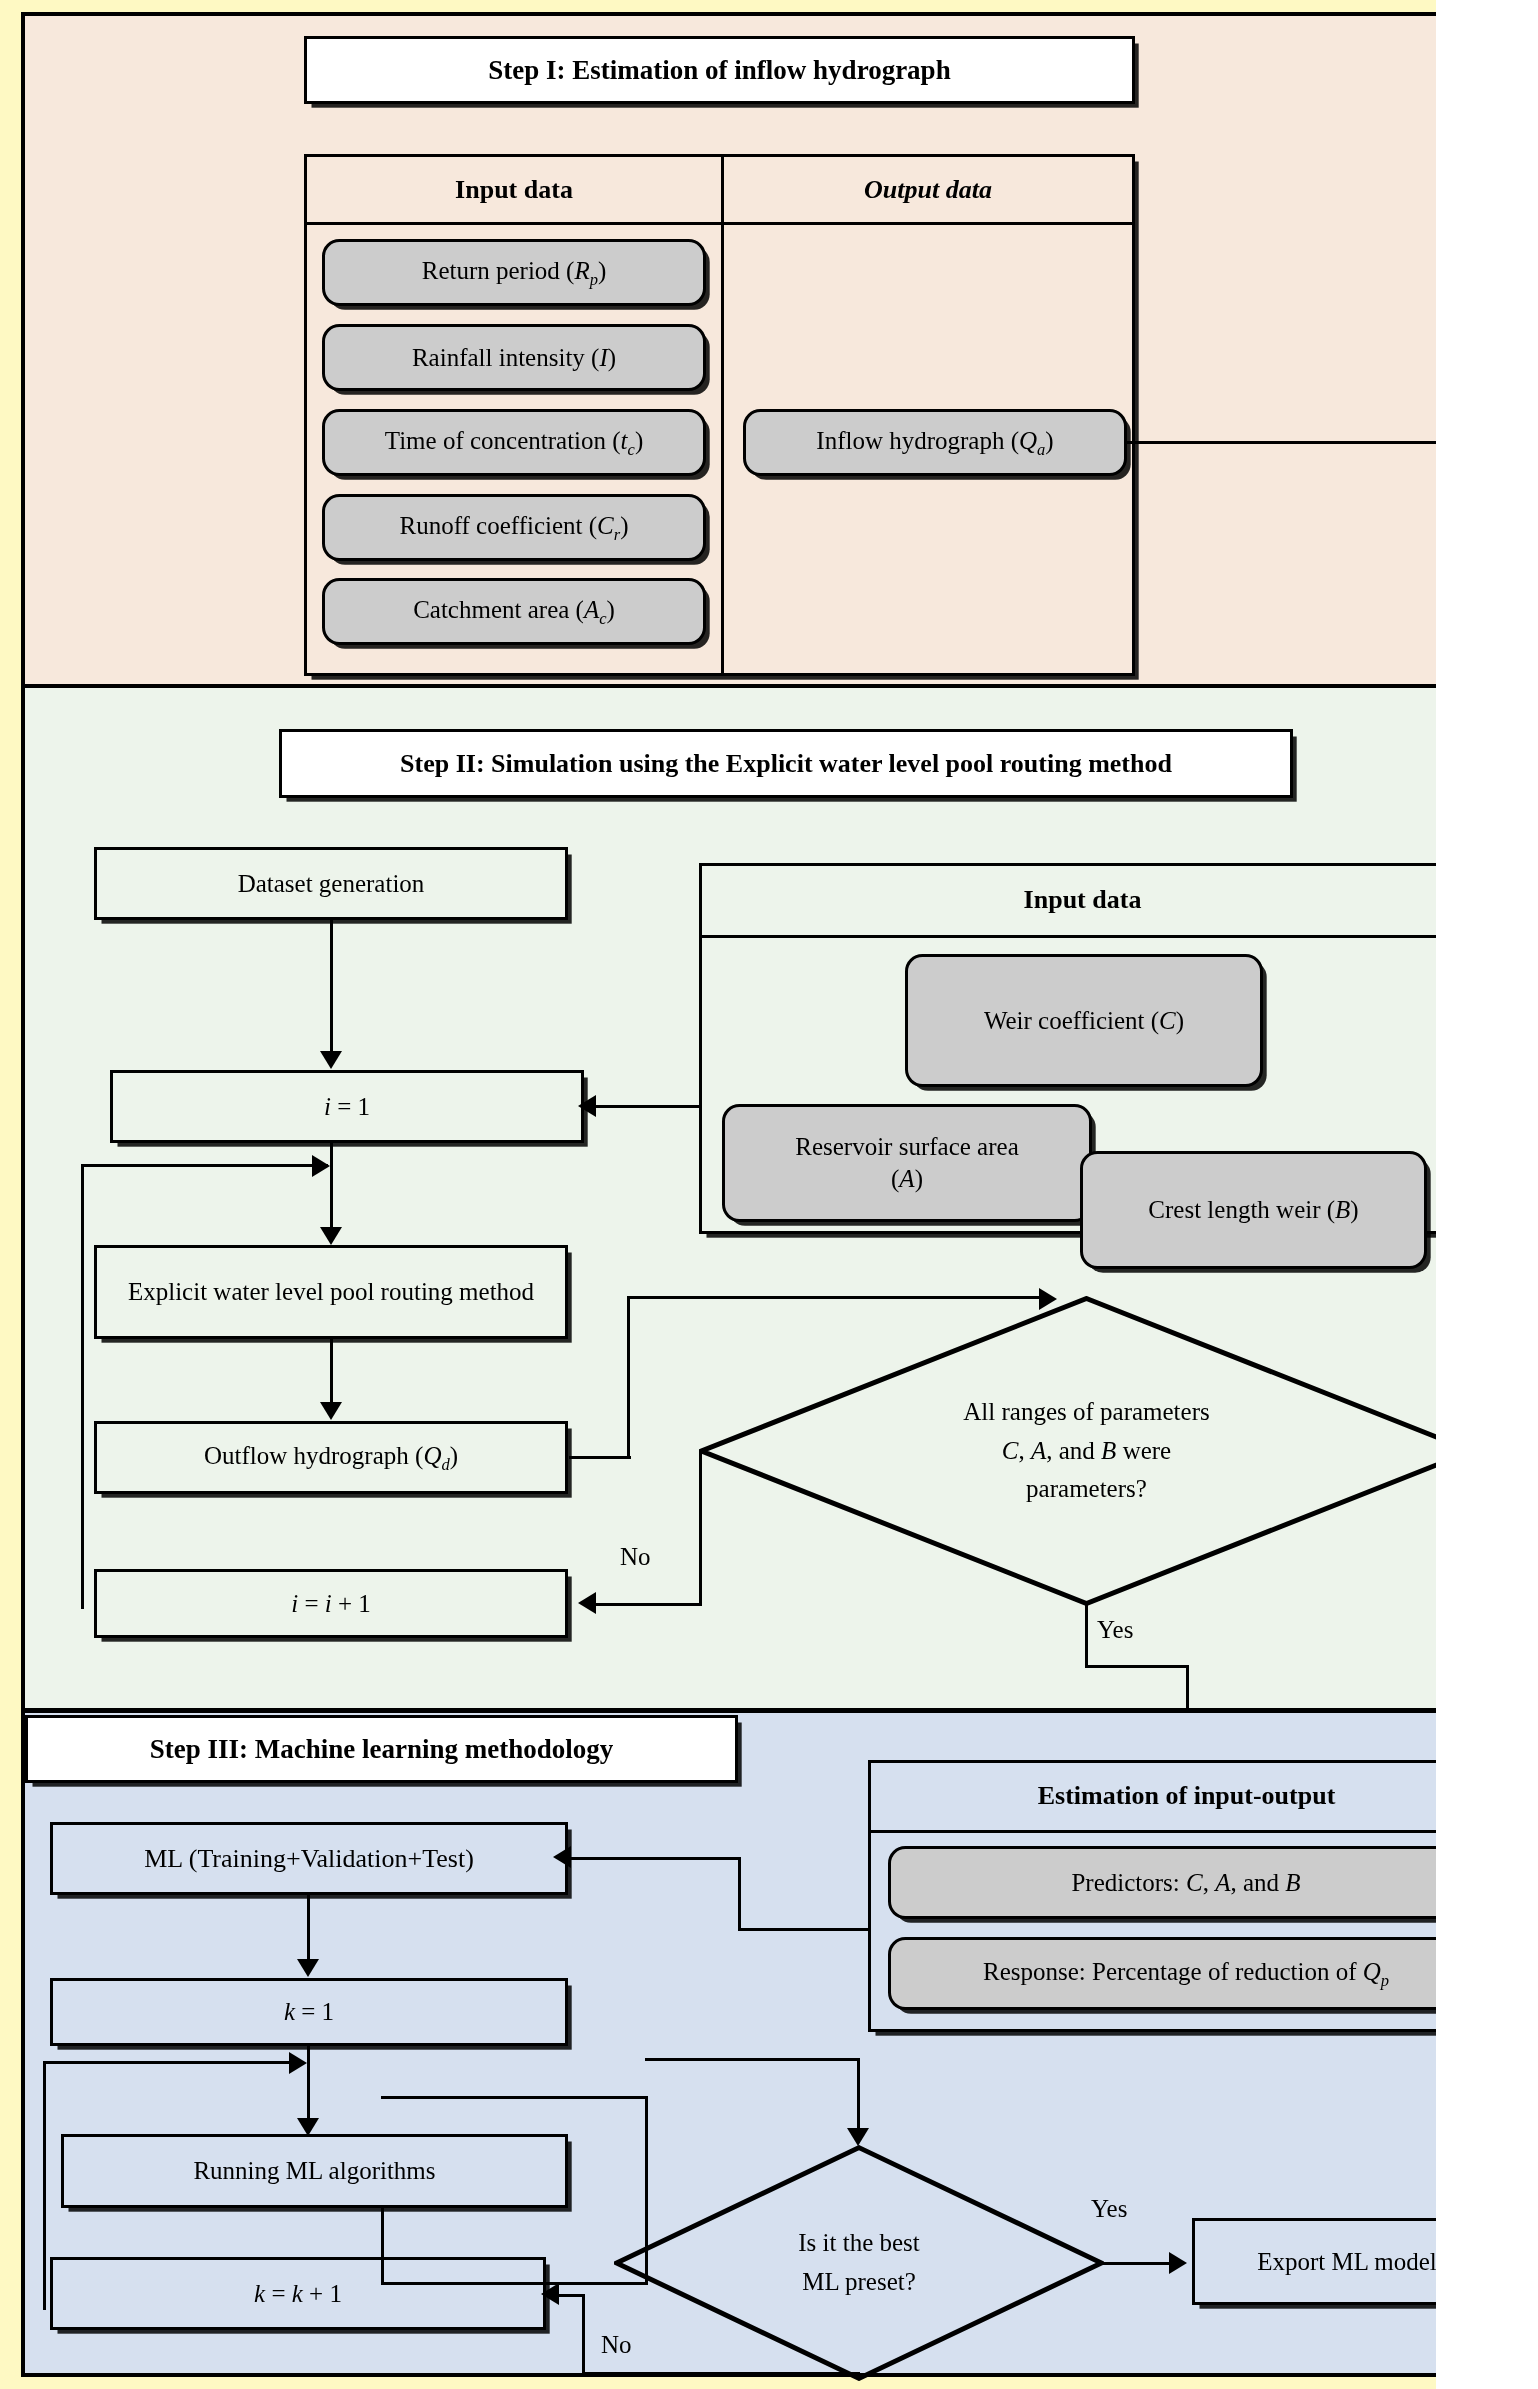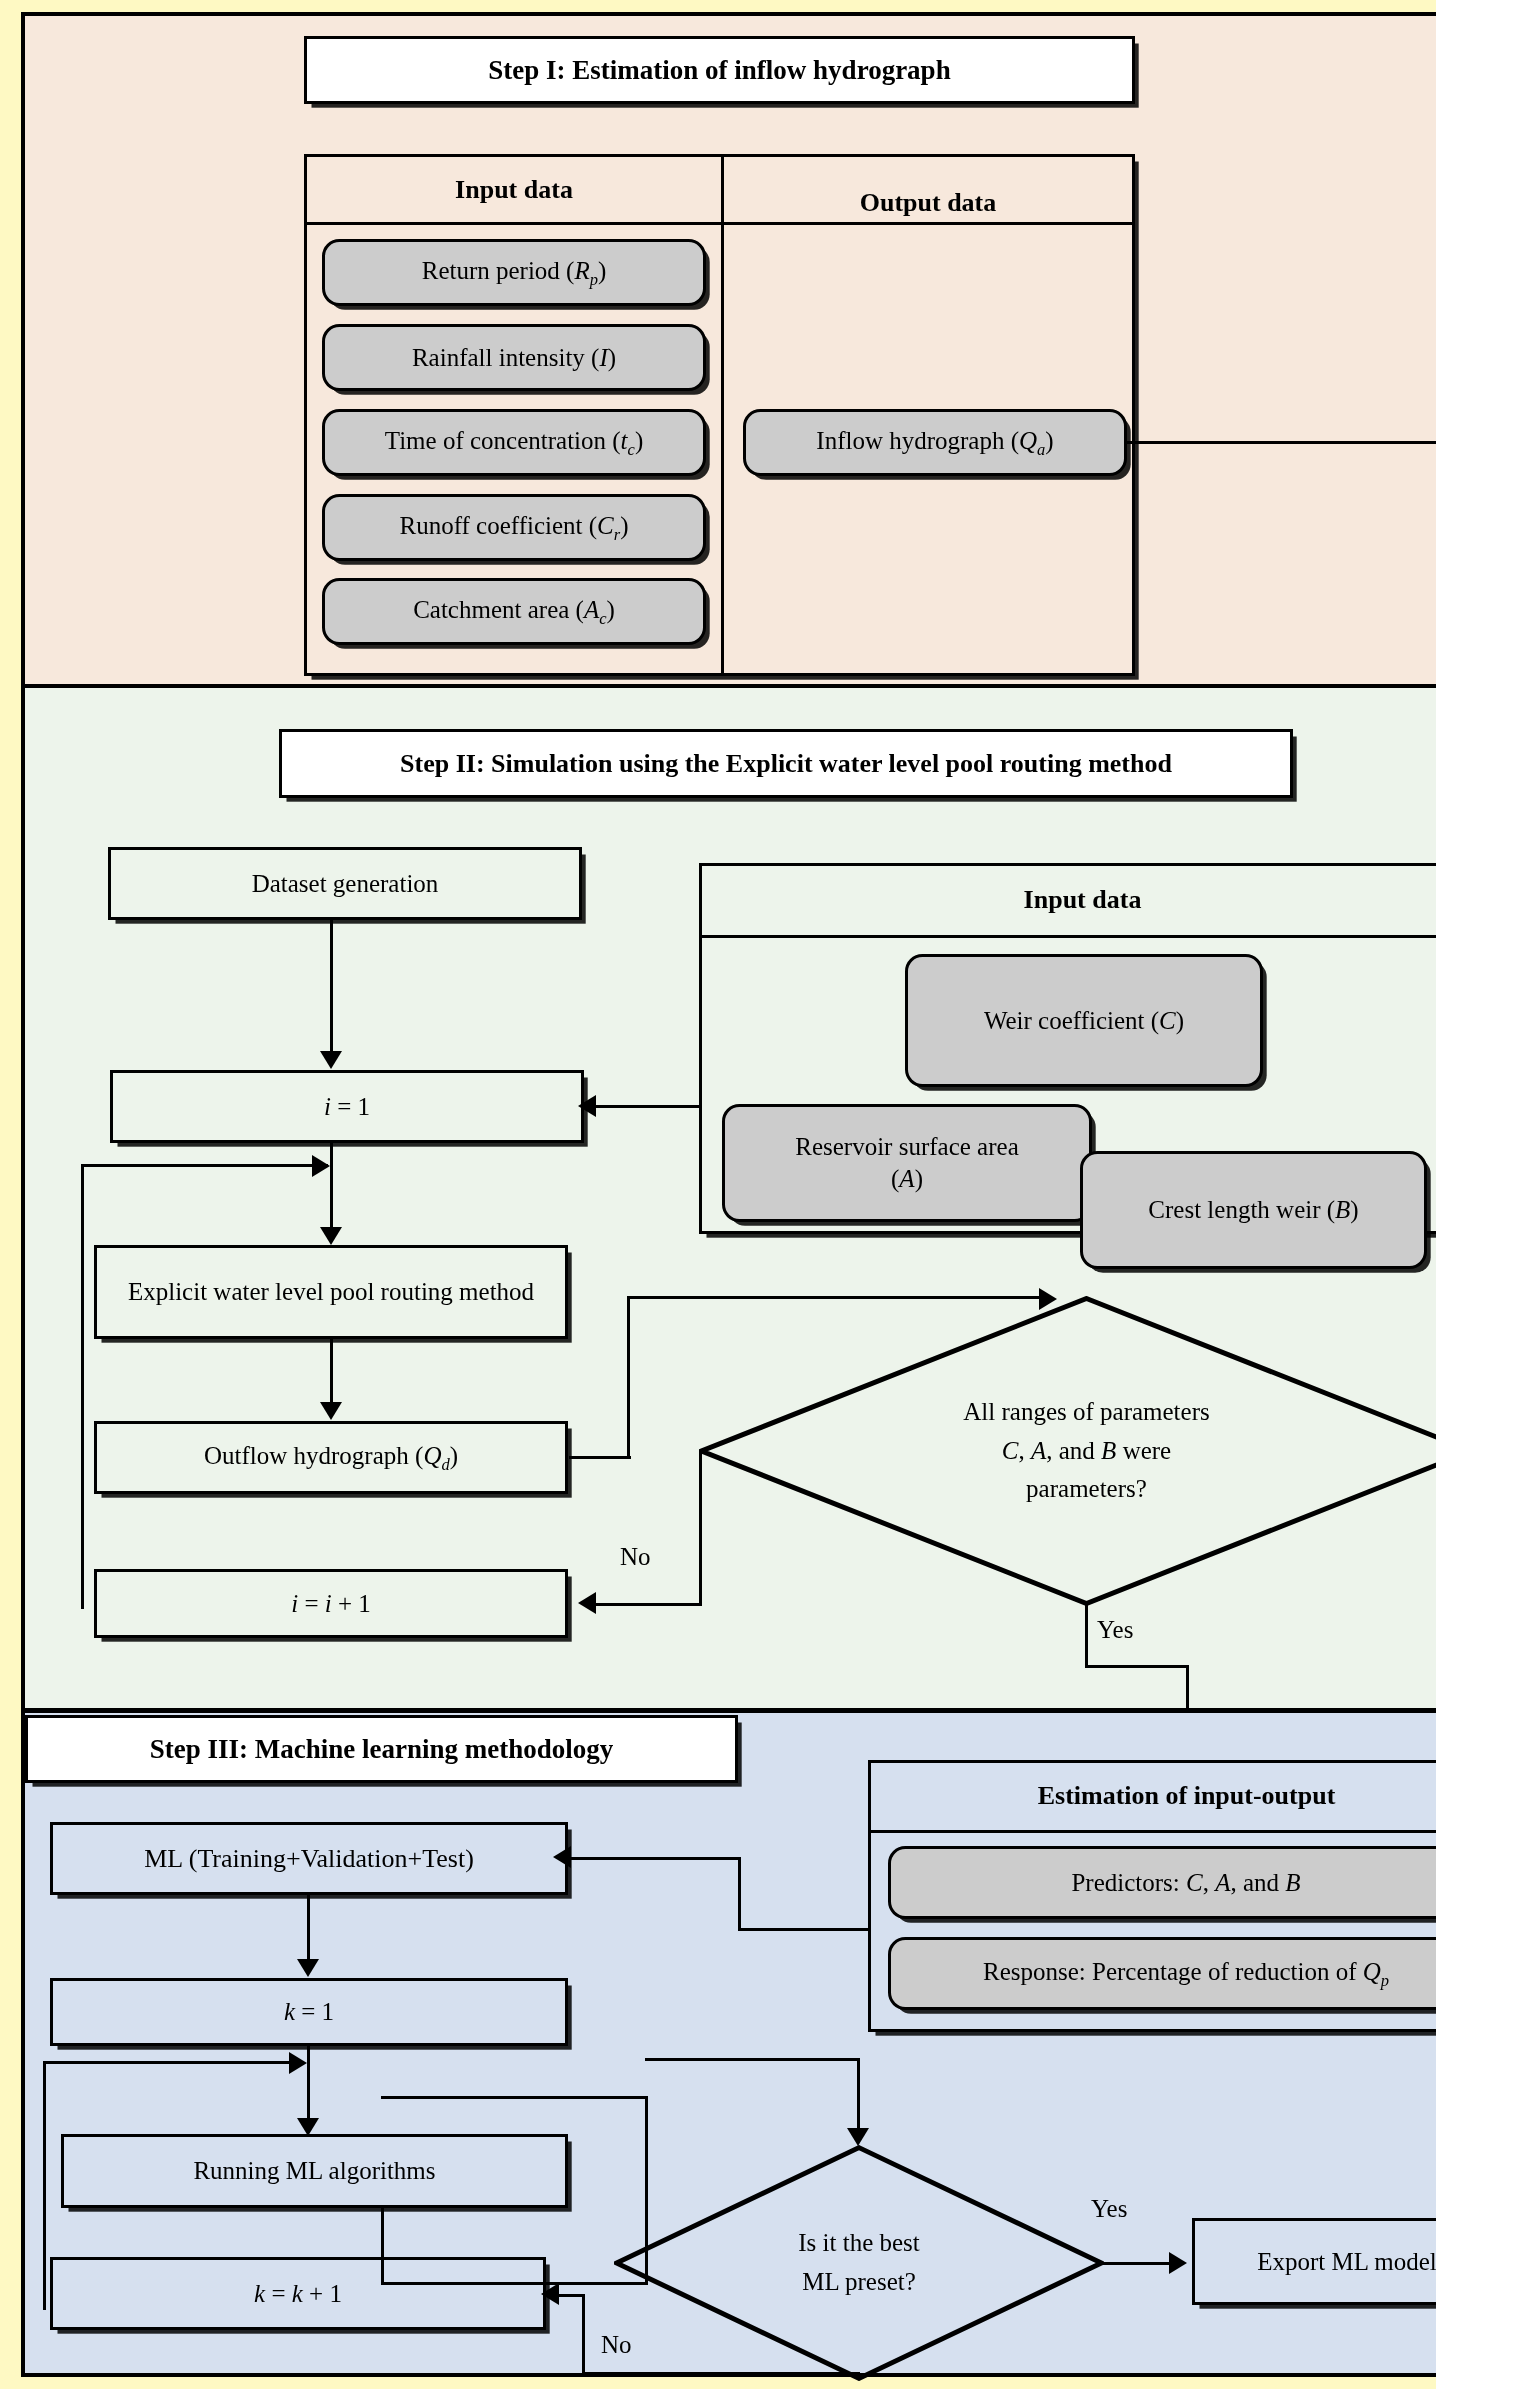--- a/index.html
+++ b/index.html
@@ -80,21 +80,21 @@
 
   <div class="node titlebox" style="left:304px;top:36px;width:831px;height:68px;">Step I: Estimation of inflow hydrograph</div>
 
   <div class="grp" style="left:304px;top:154px;width:831px;height:522px;background:transparent;"></div>
 
   <div class="ln lnv" style="left:721px;top:154px;width:3.1px;height:522px;"></div>
 
   <div class="ln lnh" style="left:304px;top:222px;width:831px;height:3.1px;"></div>
 
   <div class="grp-head" style="left:304px;top:154px;width:420px;height:71px;border:none;">Input data</div>
-  <div class="grp-head" style="left:721px;top:167px;width:414px;height:71px;border:none;">Output data</div>
+  <div class="grp-head" style="left:721px;top:154px;width:414px;height:71px;border:none;font-style:italic;">Output data</div>
 
   <div class="node rounded" style="left:322px;top:239px;width:384px;height:67px;">
     <span>Return period (<span class="it">R</span><sub class="it">p</sub>)</span>
   </div>
   <div class="node rounded" style="left:322px;top:324px;width:384px;height:67px;">
     <span>Rainfall intensity (<span class="it">I</span>)</span>
   </div>
   <div class="node rounded" style="left:322px;top:409px;width:384px;height:67px;">
     <span>Time of concentration (<span class="it">t</span><sub class="it">c</sub>)</span>
   </div>
@@ -111,21 +111,21 @@
 
   <div class="ln lnh" style="left:1127px;top:441px;width:384px;height:3.1px;"></div>
   <div class="ln lnv" style="left:1508px;top:441px;width:3.1px;height:830px;"></div>
   <div class="ln lnh" style="left:614px;top:1267px;width:898px;height:3.1px;"></div>
   <div class="arrow left" style="left:596px;top:1257px;"></div>
 
   <div class="panel" id="panel-step2"></div>
 
   <div class="node titlebox" style="left:279px;top:729px;width:1014px;height:69px;font-size:26px;">Step II: Simulation using the Explicit water level pool routing method</div>
 
-  <div class="node plain" style="left:108px;top:847px;width:474px;height:73px;">Dataset generation</div>
+  <div class="node plain" style="left:94px;top:847px;width:474px;height:73px;">Dataset generation</div>
 
   <div class="ln lnv" style="left:330px;top:920px;width:3.1px;height:135px;"></div>
   <div class="arrow down" style="left:320px;top:1051px;"></div>
 
   <div class="node plain" style="left:94px;top:1070px;width:474px;height:73px;margin-left:16px;">
     <span><span class="it">i</span> = 1</span>
   </div>
 
   <div class="grp" style="left:699px;top:863px;width:767px;height:371px;background:transparent;"></div>
   <div class="ln lnh" style="left:699px;top:935px;width:767px;height:3.1px;"></div>

